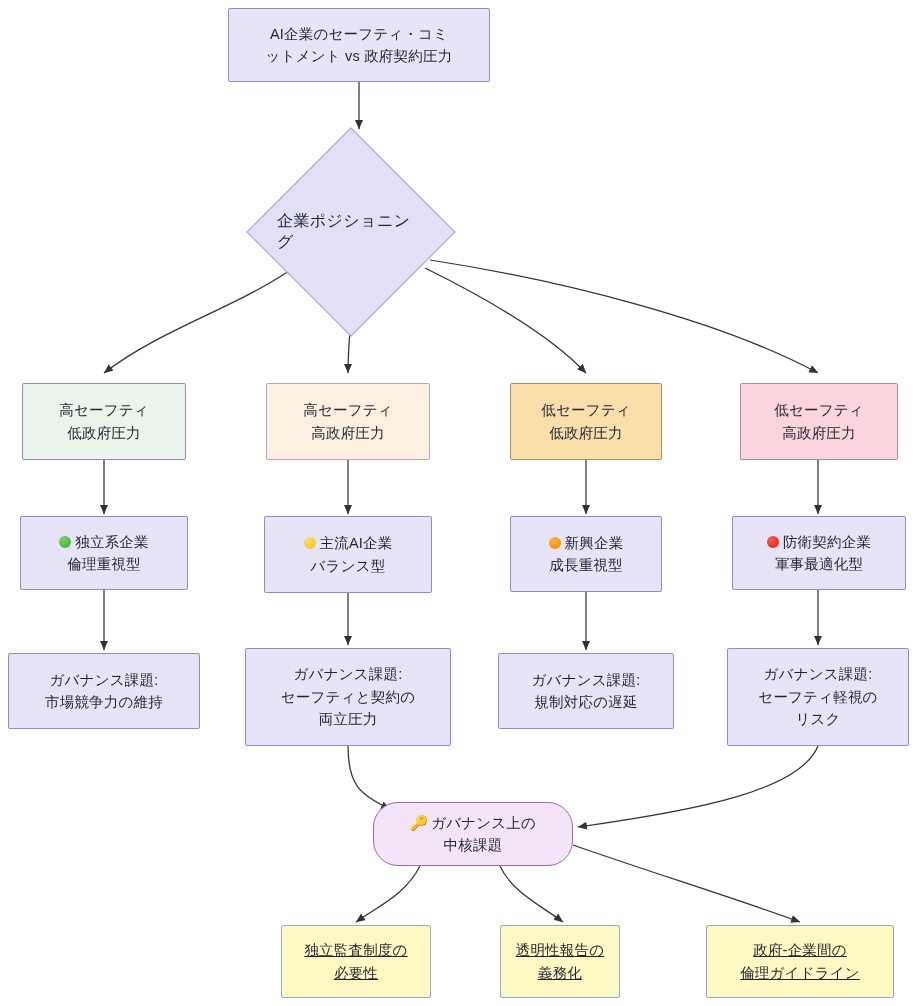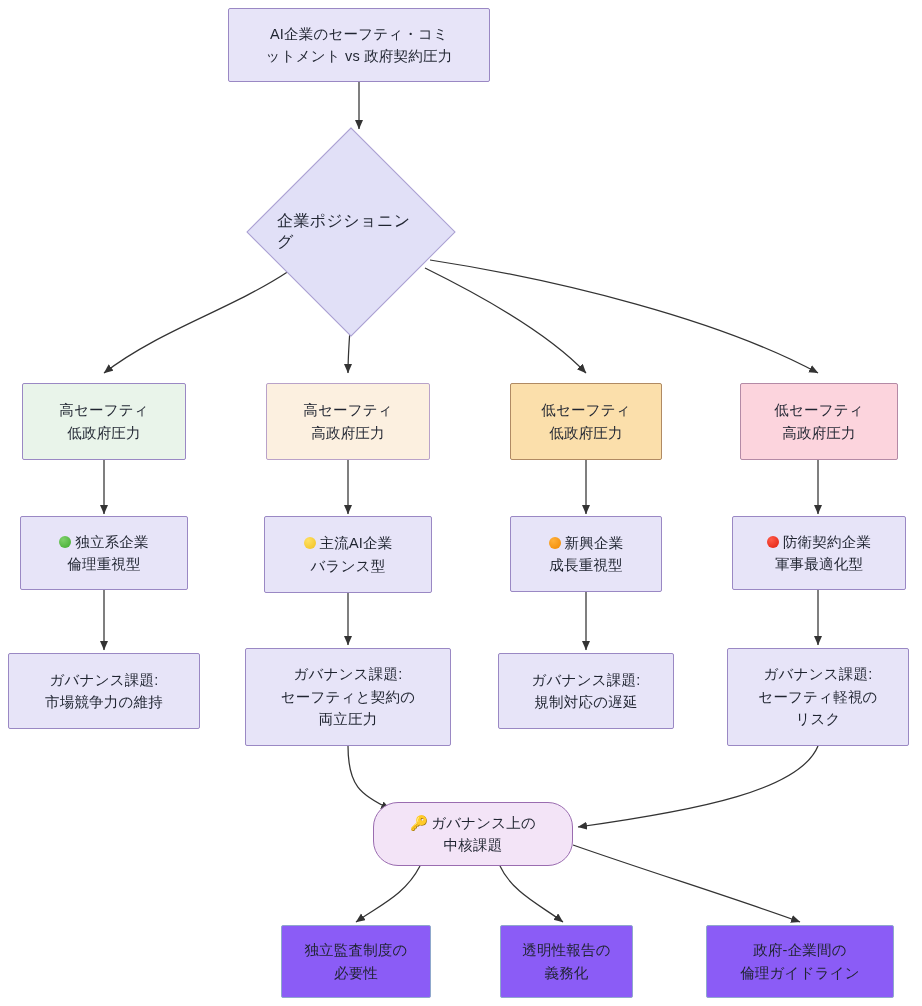--- a/index.html
+++ b/index.html
@@ -23,21 +23,21 @@
     letter-spacing:.2px;
     border-radius:2px;
   }
   .node .lbl{display:block;padding:0 6px;white-space:pre-line;}
   .n-green{background:#e9f4ea;border-color:#9a88c4;}
   .n-peach{background:#fcf0e0;border-color:#b9a2c9;}
   .n-orange{background:#fbdfab;border-color:#b08a63;}
   .n-pink{background:#fcd4dd;border-color:#b48aa6;}
   .n-lav{background:#e7e4f8;border-color:#9a88c4;}
   .n-purple{background:#f3e4f7;border-color:#9a6cb0;border-radius:25px;}
-  .n-cyan{background:#8b5cf6;border-color:#8fa8cc;}
+  .n-cyan{background:#fef9c3;border-color:#8fa8cc;text-decoration:underline;}
   .diamond{
     position:absolute;
     border:none;background:transparent;
   }
   .diamond .dshape{
     position:absolute;left:0;top:0;width:100%;height:100%;
     background:#e1e0f7;border:1px solid #a99ed1;
     transform:rotate(45deg);
     box-sizing:border-box;
   }
@@ -162,21 +162,21 @@
 
   <div class="node n-purple" style="left:373px;top:802px;width:200px;height:64px;">
     <span class="lbl"><span class="keyglyph">🔑</span><span>ガバナンス上の
 中核課題</span></span>
   </div>
 
   <div class="node n-cyan" style="left:281px;top:925px;width:150px;height:73px;">
     <span class="lbl">独立監査制度の
 必要性</span>
   </div>
-  <div class="node n-cyan" style="left:500px;top:925px;width:133px;height:73px;">
+  <div class="node n-cyan" style="left:500px;top:925px;width:120px;height:73px;">
     <span class="lbl">透明性報告の
 義務化</span>
   </div>
   <div class="node n-cyan" style="left:706px;top:925px;width:188px;height:73px;">
     <span class="lbl">政府-企業間の
 倫理ガイドライン</span>
   </div>
 
 </div>
 

